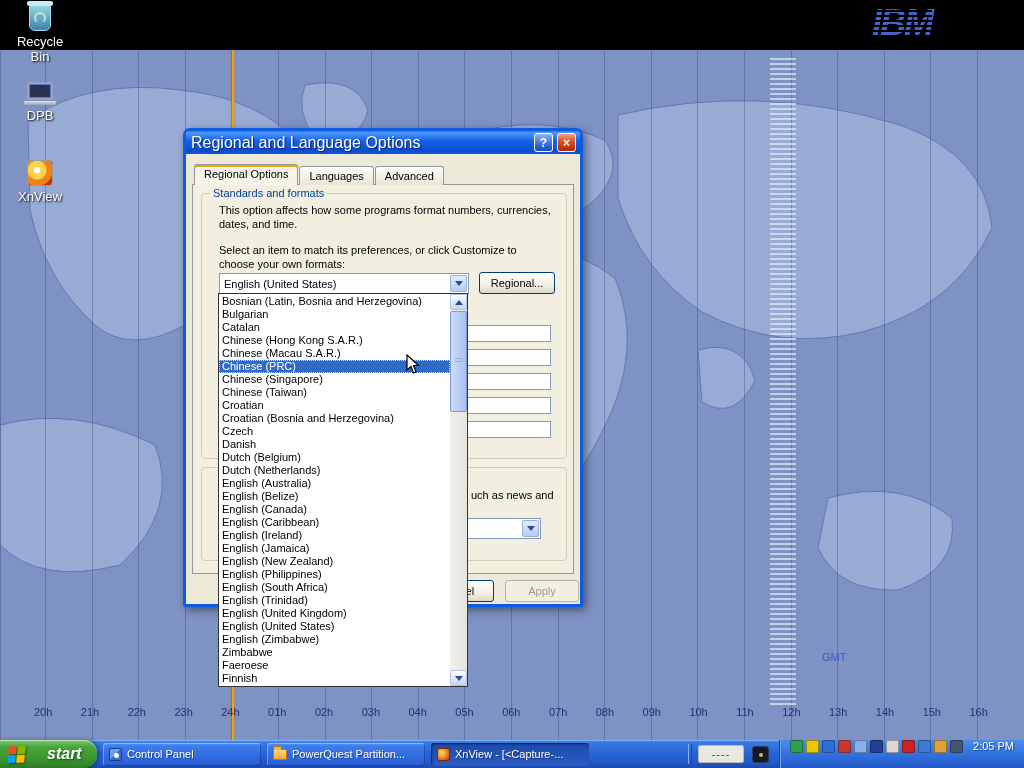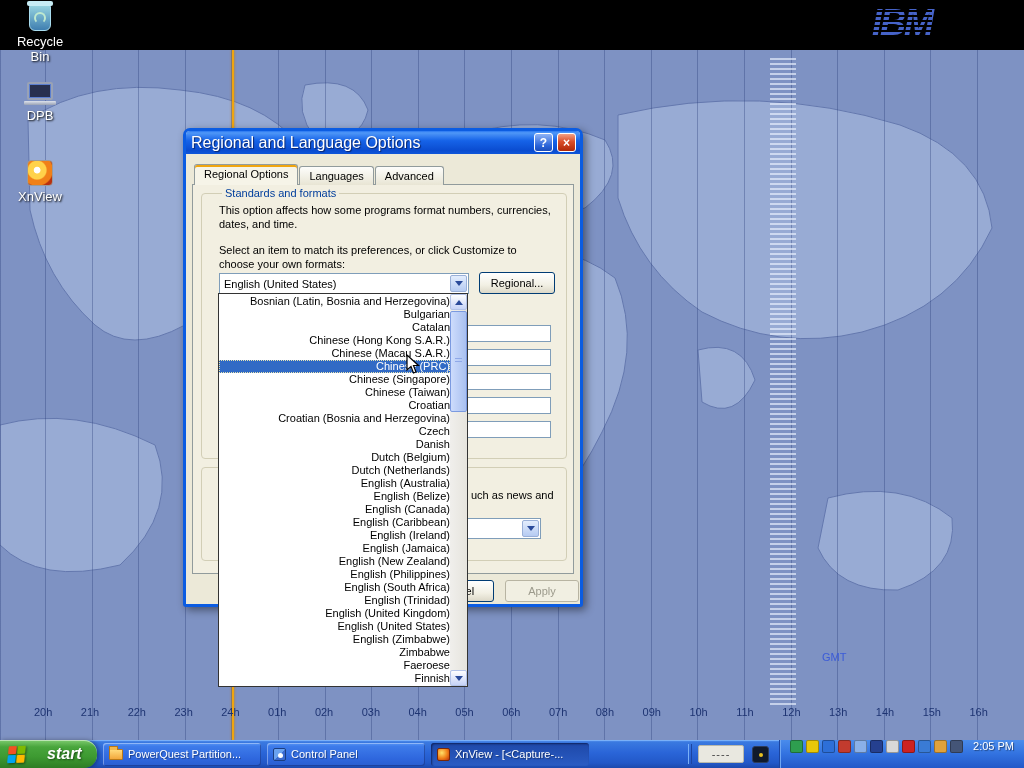--- a/index.html
+++ b/index.html
@@ -69,21 +69,21 @@
   .tab { height:19px; padding:3px 9px 0 9px; margin-right:1px; border:1px solid #919b9c; border-bottom:none;
          border-radius:3px 3px 0 0; background:linear-gradient(#fdfdfb,#e8e5d4); font-size:11px; cursor:pointer; }
   .tab.active { height:21px; background:#f6f4e8; box-shadow:inset 0 2px 0 #f0a50f; position:relative; z-index:3; }
 
   .panel { position:absolute; left:6px; top:53px; width:382px; height:390px; background:#f2efe1;
            border:1px solid #919b9c; }
 
   .groupbox { position:absolute; border:1px solid #d2ceb6; border-radius:4px; }
   .gb-standards { left:8px; top:8px; width:366px; height:266px; }
   .gb-location { left:8px; top:282px; width:366px; height:94px; }
-  .gb-caption { position:absolute; left:20px; top:-7px; background:#f2efe1; padding:0 3px; color:#003e9c; font-size:11px; }
+  .gb-caption { position:absolute; left:8px; top:-7px; background:#f2efe1; padding:0 3px; color:#003e9c; font-size:11px; }
 
   .txt { position:absolute; color:#000; font-size:11px; line-height:14px; }
   .t-desc { left:26px; top:18px; width:340px; }
   .t-instr { left:26px; top:58px; width:336px; }
   .t-locfrag { left:278px; top:303px; width:100px; }
 
   .combo { position:absolute; height:21px; background:#fff; border:1px solid #7f9db9; display:flex;
            align-items:center; cursor:pointer; }
   .combo-main { left:26px; top:88px; width:250px; }
   .combo-loc { left:190px; top:333px; width:158px; }
@@ -103,21 +103,21 @@
   .btn-apply { left:319px; top:449px; width:74px; border-color:#b8b4a2; color:#9c9a8c;
                background:linear-gradient(to bottom,#fbfaf4,#ecead e0); background:#f1efe2; }
 
   .sample-field { position:absolute; left:200px; width:158px; height:17px; background:#fff; border:1px solid #7f9db9; }
 
   
   .list { position:absolute; left:218px; top:293px; width:250px; height:394px; background:#fff;
           border:1px solid #333; z-index:20; }
   .list-items { position:absolute; left:0; top:1px; width:231px; }
   .list-item { height:13px; line-height:13px; padding-left:3px; font-size:11px; white-space:nowrap;
-               overflow:hidden; color:#000; cursor:default;text-align:right; }
+               overflow:hidden; color:#000; cursor:default; }
   .list-item.selected { background:#316ac5; color:#fff; outline:1px dotted #e8e4b0; outline-offset:-1px; }
   .scrollbar { position:absolute; right:0; top:0; width:17px; height:392px;
                background:linear-gradient(to right,#f0efec,#e6e4dd); }
   .sb-btn { position:absolute; left:0; width:17px; height:16px; border:1px solid #b3c3e8; border-radius:2px;
             background:linear-gradient(to bottom,#fefefe,#c6d3f7); display:flex; align-items:center;
             justify-content:center; cursor:pointer; }
   .sb-up { top:0; }
   .sb-down { bottom:0; }
   .sb-thumb { position:absolute; left:0; top:17px; width:17px; height:101px; border:1px solid #7b9ae0; border-radius:2px;
               background:linear-gradient(to right,#cddcfc,#a9c0f0); cursor:pointer; }
@@ -378,26 +378,26 @@
       <span class="winflag">
         <i class="wf1"></i>
           <i class="wf2"></i>
           <i class="wf3"></i>
           <i class="wf4"></i>
       </span>
       <span class="s-label">start</span>
     </div>
 
     <div class="task-btn">
+      <span class="cp-ic"></span>
+      <span class="t-label">Control Panel</span>
+    </div>
+    <div class="task-btn">
       <span class="folder-ic"></span>
       <span class="t-label">PowerQuest Partition...</span>
-    </div>
-    <div class="task-btn">
-      <span class="cp-ic"></span>
-      <span class="t-label">Control Panel</span>
     </div>
     <div class="task-btn pressed">
       <span class="xn-ic"></span>
       <span class="t-label">XnView - [&lt;Capture-...</span>
     </div>
 
     <div class="tb-spacer"></div>
 
     <div class="grip"></div>
     <div class="deskband">----</div>

